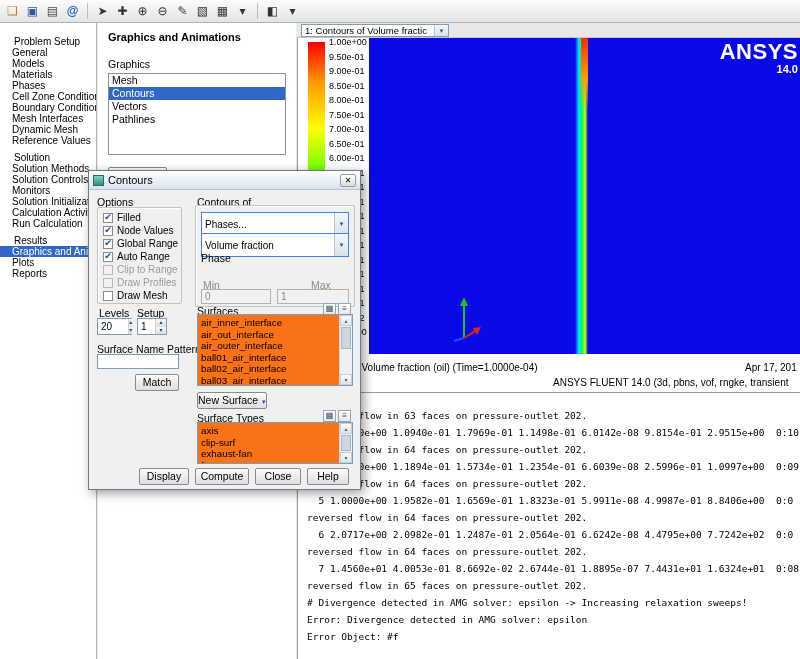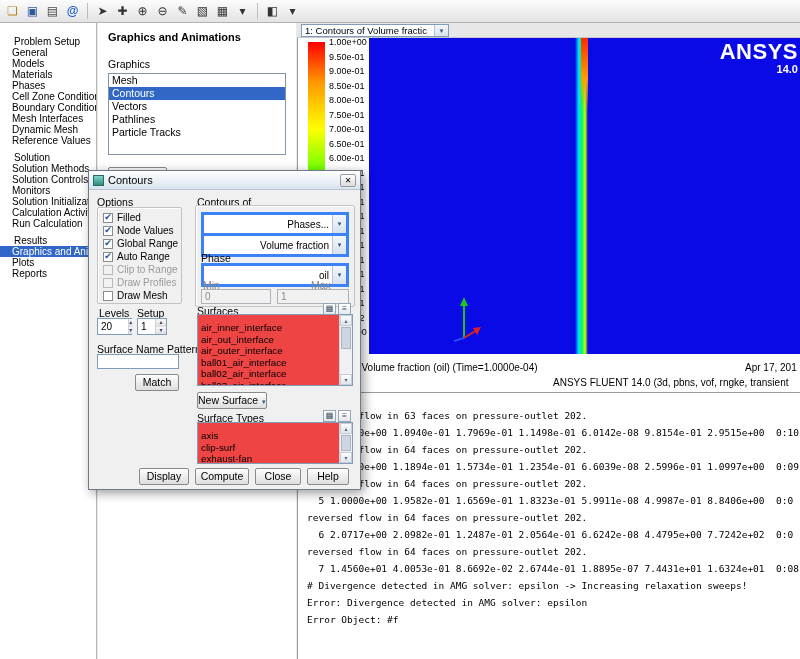--- a/index.html
+++ b/index.html
@@ -76,38 +76,38 @@
     background:linear-gradient(#fff,#dcdcdc); font-size:8px; line-height:11px; text-align:center; border-radius:2px; }
   .lbl { position:absolute; font-size:10.5px; white-space:nowrap; }
   .lbl.dis { color:#8a8a8a; }
   .gbox { position:absolute; border:1px solid #c3c3c3; border-radius:2px; box-shadow:inset 1px 1px 0 #fff; }
   .chk { display:flex; align-items:center; gap:4px; font-size:10px; height:13px; padding-left:5px; white-space:nowrap; }
   .chk .box { width:10px; height:10px; background:#fff; border:1px solid #8b8b8b; font-size:9px; line-height:9px;
     color:#2456a4; display:flex; align-items:center; justify-content:center; flex:0 0 auto; }
   .chk .box.checked::before { content:attr(data-glyph); }
   .chk.disabled { color:#9a9a9a; }
   .chk.disabled .box { background:#f2f2f2; border-color:#b9b9b9; }
-  .dd { position:absolute; height:24px; background:#fff; border:3px solid #3b82f6; display:flex;
-    align-items:center; font-size:10px;text-align:right; }
+  .dd { position:absolute; height:24px; background:#fff; border:1px solid #3b82f6; display:flex;
+    align-items:center; font-size:10px; }
   .dd .v { flex:1; padding:0 3px; white-space:nowrap; overflow:hidden; }
   .da { width:14px; align-self:stretch; background:linear-gradient(#f4f7fa,#d8e2ee); border-left:1px solid #b6c4d6;
     font-size:7px; display:flex; align-items:center; justify-content:center; color:#35507a; }
   .da::before { content:attr(data-glyph); }
   .inp { position:absolute; background:#fff; border:1px solid #7f9db9; font-size:10px; padding:1px 3px;
     height:15px; overflow:hidden; white-space:nowrap; }
   .inp.dis { background:#f1f1f1; color:#8a8a8a; border-color:#adb2b8; }
   .spin { position:absolute; height:17px; border:1px solid #7f9db9; background:#fff; font-size:10px; display:flex; }
   .spin .val { flex:1; padding:2px 0 0 3px; }
   .spin .arr { width:11px; display:flex; flex-direction:column; border-left:1px solid #c6d4e1; }
   .sa { flex:1; font-size:6px; line-height:7px; text-align:center; background:linear-gradient(#f8f8f8,#ddd); color:#446; }
   .sa::before { content:attr(data-glyph); }
   .mini { position:absolute; width:13px; height:12px; border:1px solid #98a5b5;
     background:linear-gradient(#fff,#e2e8ef); font-size:8px; line-height:10px; text-align:center; color:#345; }
   .mini::before { content:attr(data-glyph); }
-  .slist { position:absolute; background:#ef4444; border:1px solid #7f9db9; overflow:hidden; padding:7px 14px 0 0; }
+  .slist { position:absolute; background:#f97316; border:1px solid #7f9db9; overflow:hidden; padding:2px 14px 0 0; }
   .sl-item { font-size:9.8px; line-height:11.5px; padding-left:3px; white-space:nowrap; }
   .sb { position:absolute; right:0; top:0; bottom:0; width:13px; background:#eef0f3; border-left:1px solid #cfd6df;
     display:flex; flex-direction:column; }
   .sb-a { height:11px; font-size:6px; text-align:center; line-height:11px; color:#567;
     background:linear-gradient(#fbfbfb,#dfe5ec); border:1px solid #c4cdd8; }
   .sb-a::before { content:attr(data-glyph); }
   .sb-thumb { height:22px; margin:1px; background:#cdd6e2; border:1px solid #aab6c5; }
   .dbtn { position:absolute; height:17px; padding:1px 0; }
   .nsarrow { font-size:7px; margin-left:4px; color:#35507a; }
   .nsarrow::before { content:attr(data-glyph); }
@@ -196,21 +196,20 @@
     <div class="listbox" id="gfx-list">
 
         <div class="lb-item">Mesh</div>
 
         <div class="lb-item selected">Contours</div>
 
         <div class="lb-item">Vectors</div>
 
         <div class="lb-item">Pathlines</div>
 
-        <div class="lb-item">Particle Tracks</div>
       </div>
     <div><span class="btn" id="setup-btn">Set Up...</span></div>
     <div class="sec">Animations</div>
   </div>
 
   <div id="gwin-strip">
     <div id="gwin-select">
       <span class="v">1: Contours of Volume fractic</span>
       <span class="da" data-glyph="▾"></span>
     </div>
@@ -267,20 +266,21 @@
   <div class="cline">reversed flow in 63 faces on pressure-outlet 202.</div>
       <div class="cline">  3 1.0000e+00 1.0940e-01 1.7969e-01 1.1498e-01 6.0142e-08 9.8154e-01 2.9515e+00  0:10:4</div>
       <div class="cline">reversed flow in 64 faces on pressure-outlet 202.</div>
       <div class="cline">  4 1.0000e+00 1.1894e-01 1.5734e-01 1.2354e-01 6.6039e-08 2.5996e-01 1.0997e+00  0:09:0</div>
       <div class="cline">reversed flow in 64 faces on pressure-outlet 202.</div>
       <div class="cline">  5 1.0000e+00 1.9582e-01 1.6569e-01 1.8323e-01 5.9911e-08 4.9987e-01 8.8406e+00  0:0</div>
       <div class="cline">reversed flow in 64 faces on pressure-outlet 202.</div>
       <div class="cline">  6 2.0717e+00 2.0982e-01 1.2487e-01 2.0564e-01 6.6242e-08 4.4795e+00 7.7242e+02  0:0</div>
       <div class="cline">reversed flow in 64 faces on pressure-outlet 202.</div>
       <div class="cline">  7 1.4560e+01 4.0053e-01 8.6692e-02 2.6744e-01 1.8895e-07 7.4431e+01 1.6324e+01  0:08:</div>
+      <div class="cline">reversed flow in 65 faces on pressure-outlet 202.</div>
       <div class="cline"># Divergence detected in AMG solver: epsilon -&gt; Increasing relaxation sweeps!</div>
       <div class="cline">Error: Divergence detected in AMG solver: epsilon</div>
       <div class="cline">Error Object: #f</div>
     </div>
 
   <div id="dlg">
     <div id="dlg-title">
       <span class="dico"></span>
       <span>Contours</span>
       <span id="dlg-close">✕</span>
@@ -350,24 +350,20 @@
     <div class="gbox" style="left:106px; top:34px; width:160px; height:102px;"></div>
     <div class="dd" style="left:112px; top:41px; width:148px;">
       <span class="v">Phases...</span>
       <span class="da" data-glyph="▾"></span>
     </div>
     <div class="dd" style="left:112px; top:62px; width:148px;">
       <span class="v">Volume fraction</span>
       <span class="da" data-glyph="▾"></span>
     </div>
     <div class="lbl" style="left:112px; top:81px;">Phase</div>
-    <div class="dd" style="left:112px; top:92px; width:148px;">
-      <span class="v">oil</span>
-      <span class="da" data-glyph="▾"></span>
-    </div>
     <div class="lbl dis" style="left:114px; top:108px;">Min</div>
     <div class="lbl dis" style="left:190px; top:108px;padding-left:32px;">Max</div>
     <div class="inp dis" style="left:112px; top:118px; width:70px;">0</div>
     <div class="inp dis" style="left:188px; top:118px; width:72px;">1</div>
 
     <div class="lbl" style="left:108px; top:134px;">Surfaces</div>
     <span class="mini" style="left:234px; top:132px;" data-glyph="▦"></span>
     <span class="mini" style="left:249px; top:132px;" data-glyph="≡"></span>
     <div class="slist" style="left:108px; top:143px; width:156px; height:72px;">
 

